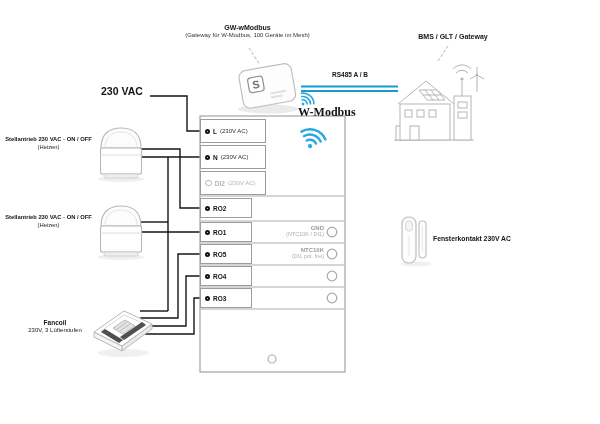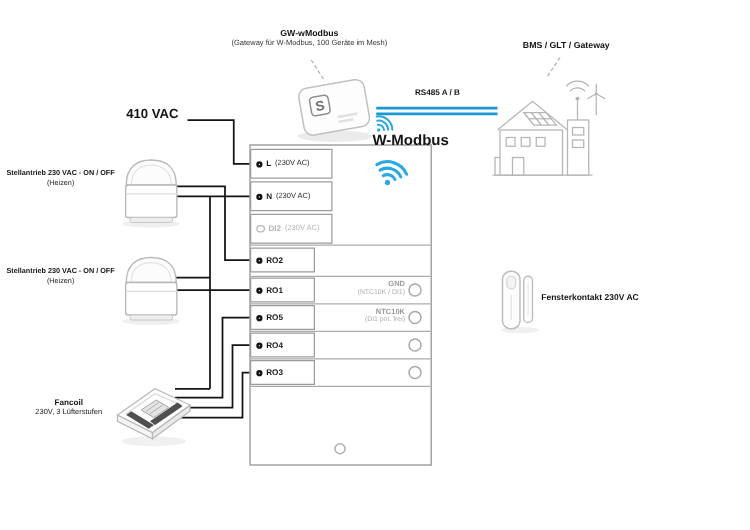--- a/index.html
+++ b/index.html
@@ -189,23 +189,23 @@
 
   <div class="lbl c" style="left:160px; top:23px; width:175px;">
     <span class="gw1">GW-wModbus</span>
     <span class="gw2">(Gateway für W-Modbus, 100 Geräte im Mesh)</span>
   </div>
 
   <div class="lbl c b" style="left:398px; top:32px; width:110px; font-size:7px;">BMS / GLT / Gateway</div>
 
   <div class="lbl c b" style="left:316px; top:71px; width:68px; font-size:6.5px;">RS485 A / B</div>
 
-  <div class="lbl b" style="left:101px; top:85px; font-size:10.5px;">410 VAC</div>
-
-  <div class="lbl b" style="left:298px; top:105px; font-size:12px;">W-Modbus</div>
+  <div class="lbl b" style="left:101px; top:85px; font-size:10.5px;">230 VAC</div>
+
+  <div class="lbl b" style="left:298px; top:105px; font-size:12px;font-family:Liberation Serif, serif;">W-Modbus</div>
 
   <div class="lbl c" style="left:0px; top:136px; width:97px;">
     <span class="dev1">Stellantrieb 230 VAC - ON / OFF</span>
     <span class="dev2">(Heizen)</span>
   </div>
 
   <div class="lbl c" style="left:0px; top:214px; width:97px;">
     <span class="dev1">Stellantrieb 230 VAC - ON / OFF</span>
     <span class="dev2">(Heizen)</span>
   </div>

